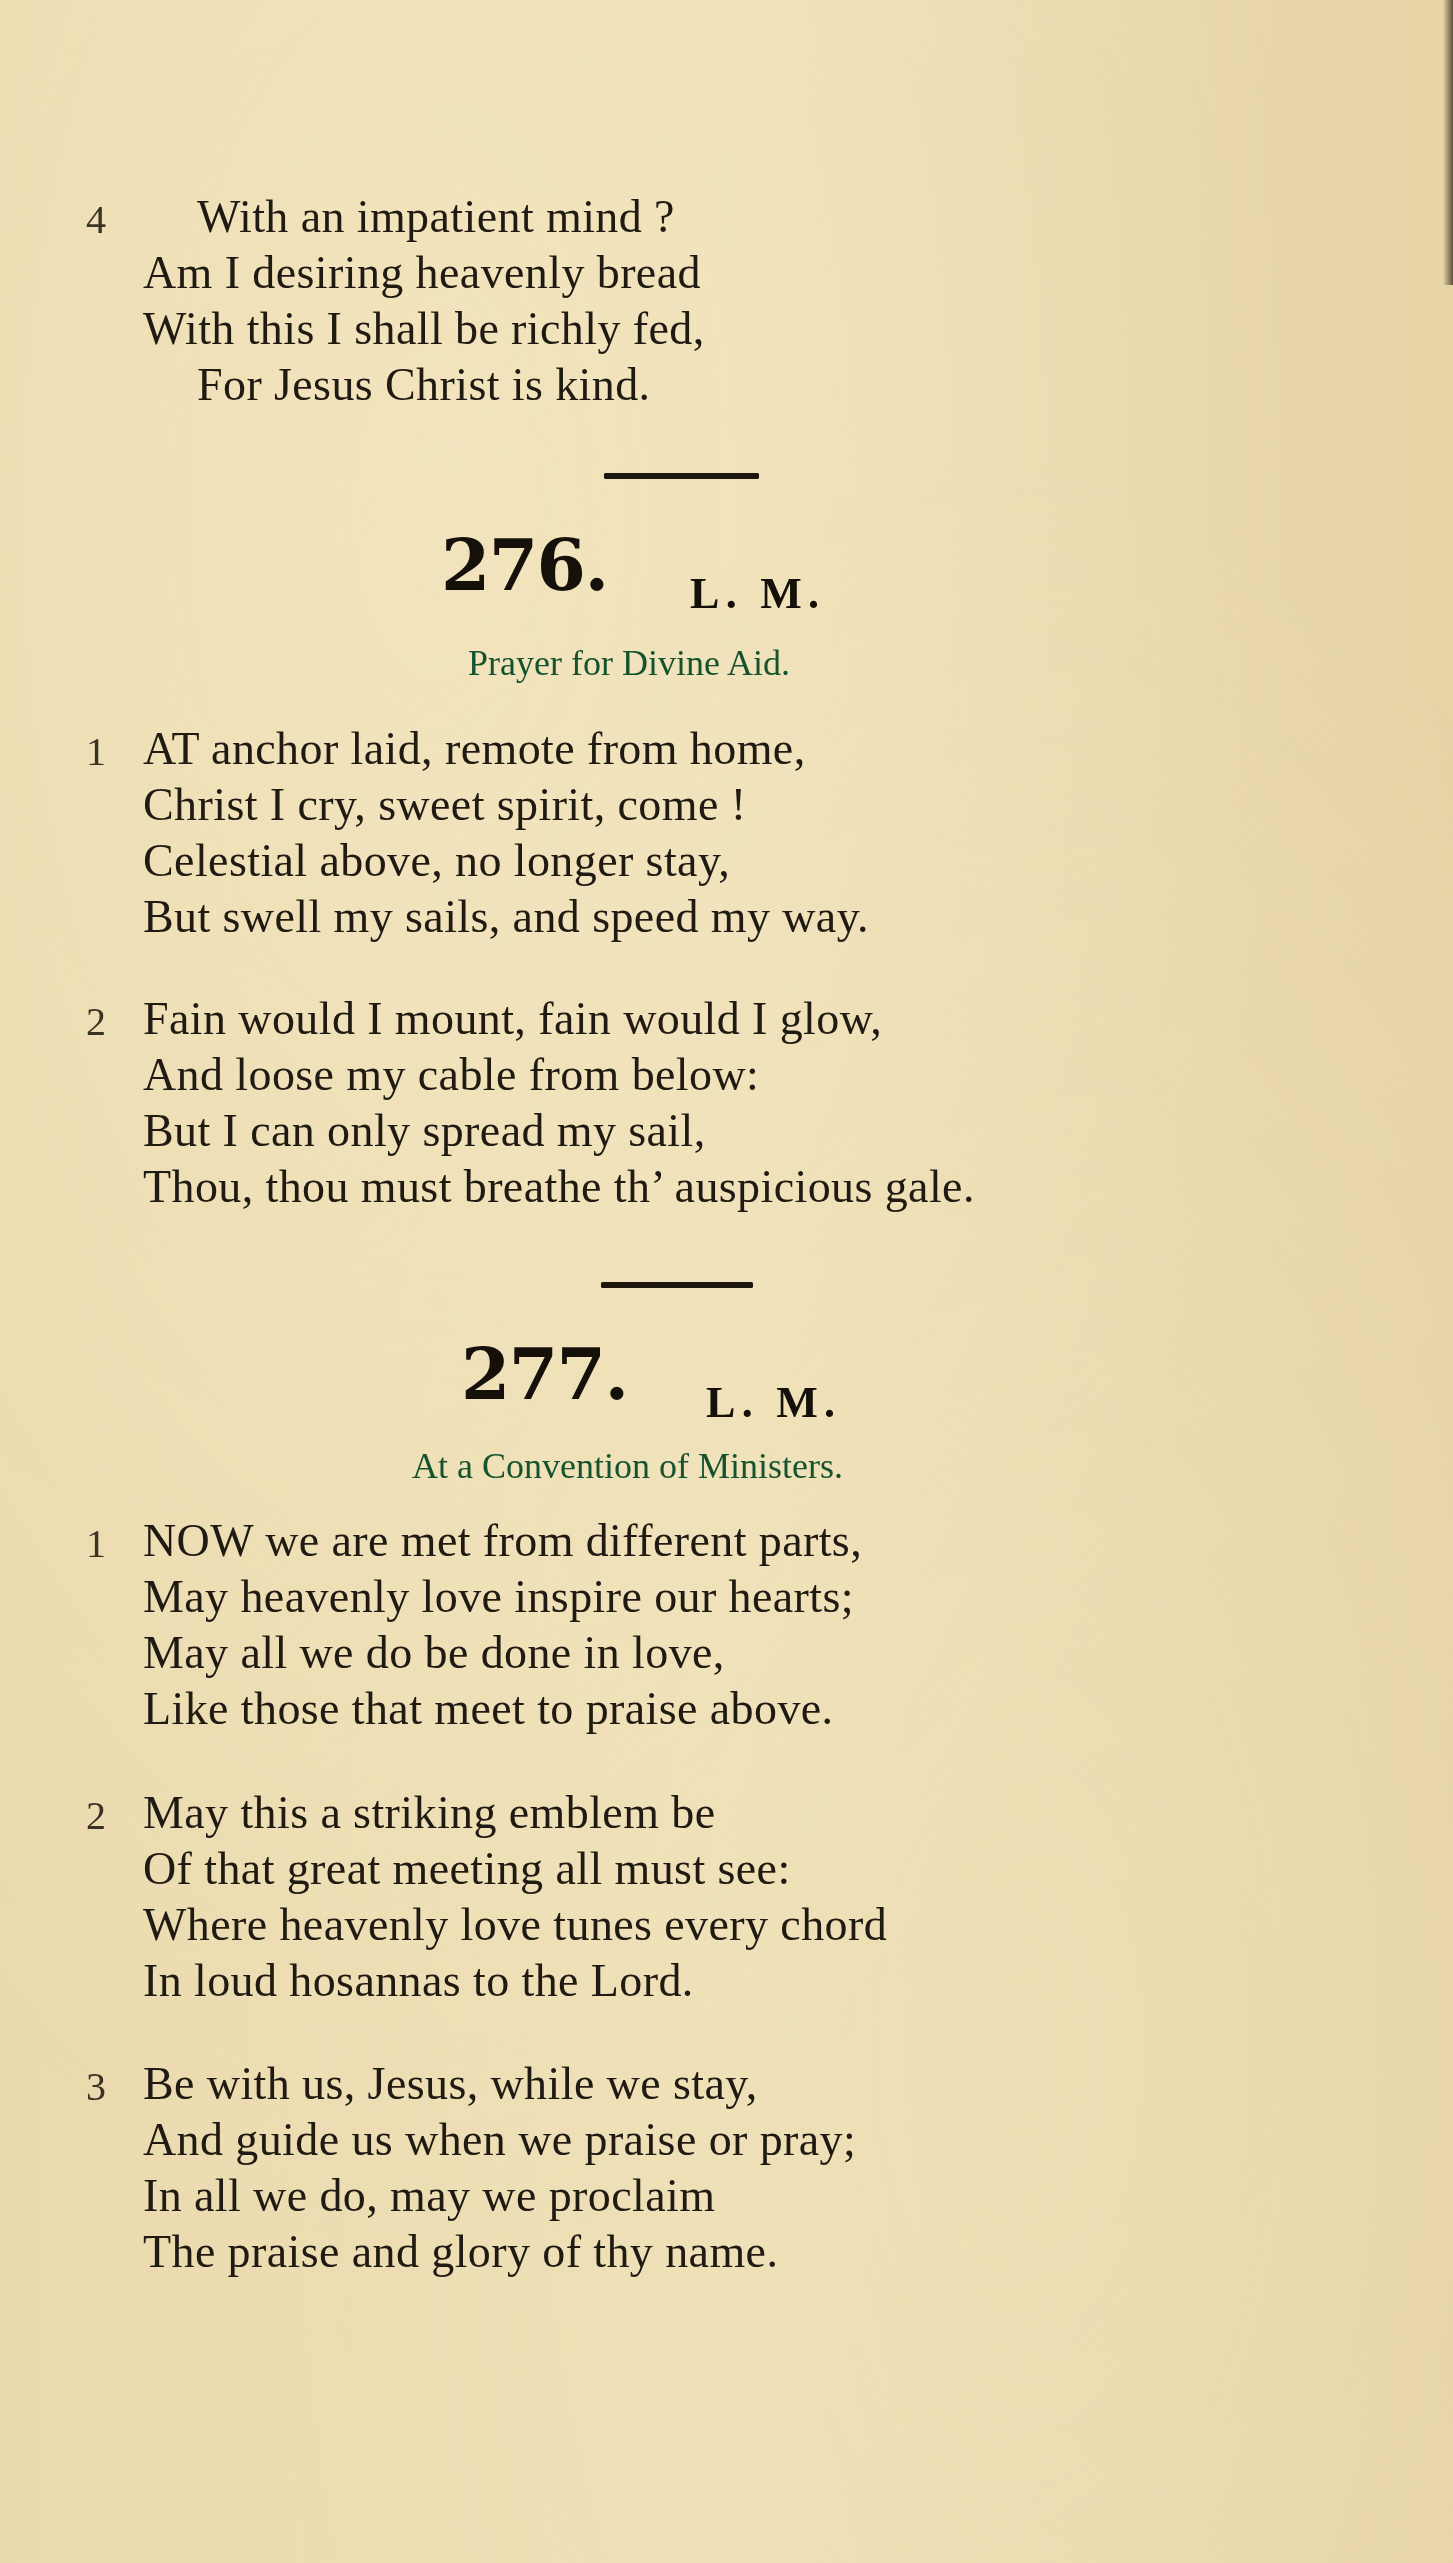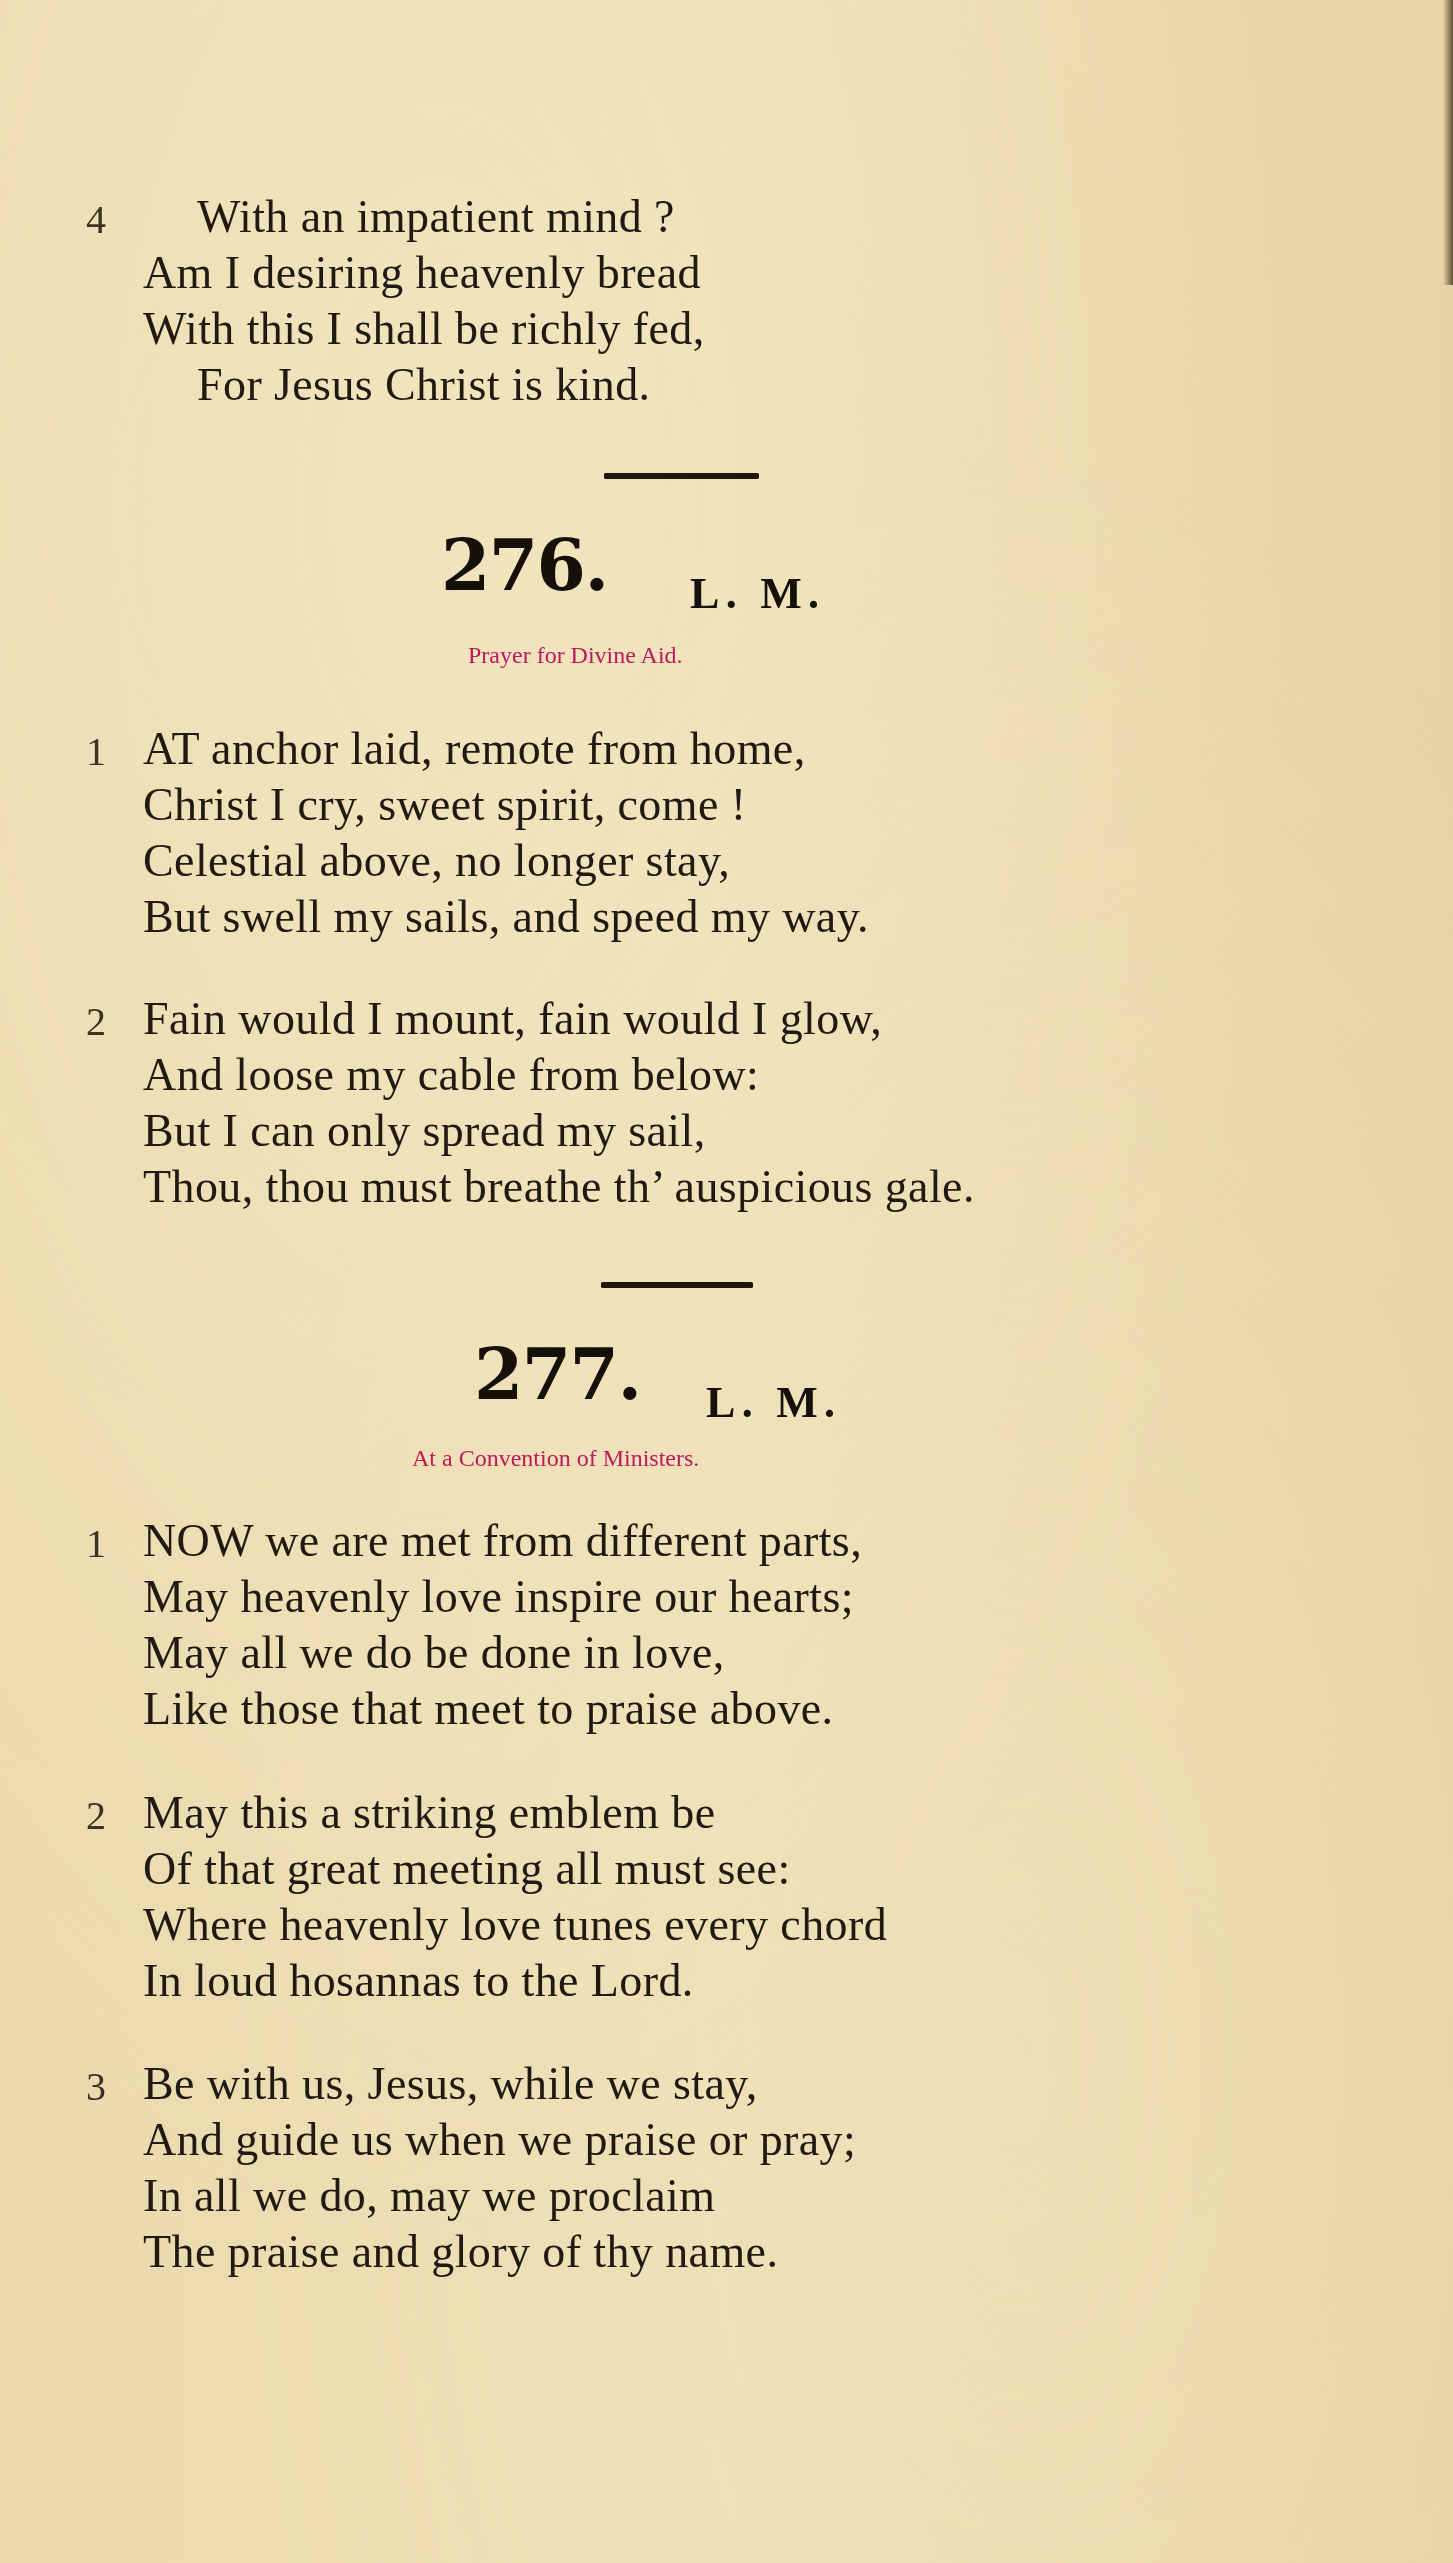--- a/index.html
+++ b/index.html
@@ -84,22 +84,22 @@
       font-family: "Liberation Serif", "DejaVu Serif", serif;
       font-weight: bold;
       font-size: 44px;
       letter-spacing: 6.3px;
       color: #15110a;
       margin-top: 20px;
     }
     .hymn-title {
       position: absolute;
       font-family: "Liberation Serif", "DejaVu Serif", serif;
-      font-size: 24px;
-      color: #be185d;
+      font-size: 36px;
+      color: #14532d;
       white-space: nowrap;
     }
   </style>
 </head>
 <body>
 
 <div class="page">
   <div class="page-edge"></div>
 
   <div class="stanza first" style="top:189px;">
@@ -130,21 +130,21 @@
     <span class="num" style="top:3.2px;">2</span>
     <span class="line l1">Fain would I mount, fain would I glow,</span>
     <span class="line indent">And loose my cable from below:</span>
     <span class="line indent">But I can only spread my sail,</span>
     <span class="line indent">Thou, thou must breathe th’ auspicious gale.</span>
   </div>
 
   <div class="rule" style="left:601px; top:1282px; width:152px;"></div>
 
   <div class="hymn-head" style="top:1332px;">
-    <span class="hymn-number" style="left:474px; top:0;">277.</span>
+    <span class="hymn-number" style="left:461px; top:0;">277.</span>
     <span class="hymn-meter" style="left:706px; top:25px;">L. M.</span>
     <span class="hymn-title" style="left:396px; top:113px;margin-left:16px;">At a Convention of Ministers.</span>
   </div>
 
   <div class="stanza" style="top:1513px;">
     <span class="num" style="top:3.2px;">1</span>
     <span class="line l1">NOW we are met from different parts,</span>
     <span class="line indent">May heavenly love inspire our hearts;</span>
     <span class="line indent">May all we do be done in love,</span>
     <span class="line indent">Like those that meet to praise above.</span>

